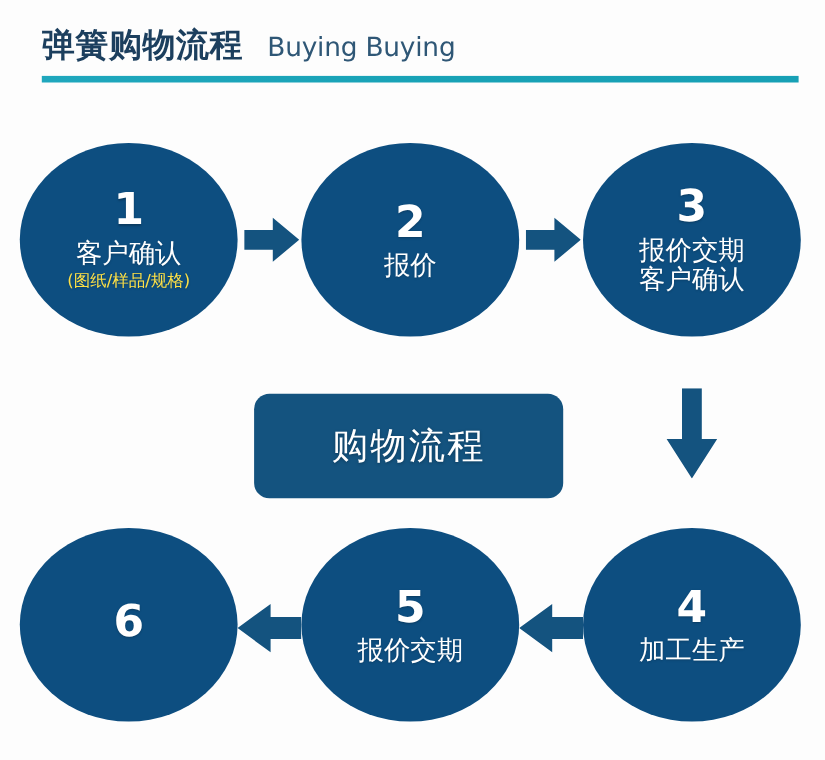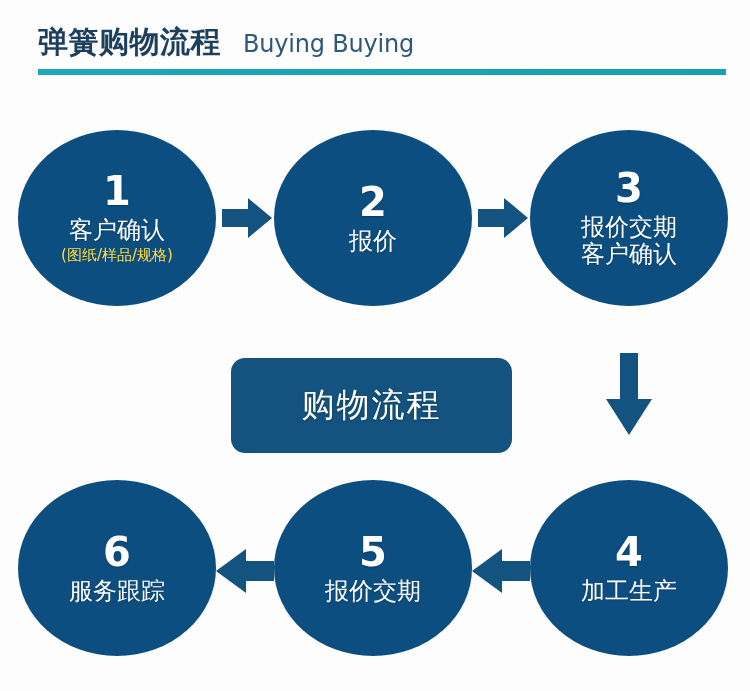--- a/index.html
+++ b/index.html
@@ -177,21 +177,20 @@
     </div>
 
     <div class="node n3">
       <div class="num">3</div>
       <div class="lbl">报价交期</div>
       <div class="lbl">客户确认</div>
     </div>
 
     <div class="node n6">
       <div class="num">6</div>
-      <div class="lbl">服务跟踪</div>
     </div>
 
     <div class="node n5">
       <div class="num">5</div>
       <div class="lbl">报价交期</div>
     </div>
 
     <div class="node n4">
       <div class="num">4</div>
       <div class="lbl">加工生产</div>

